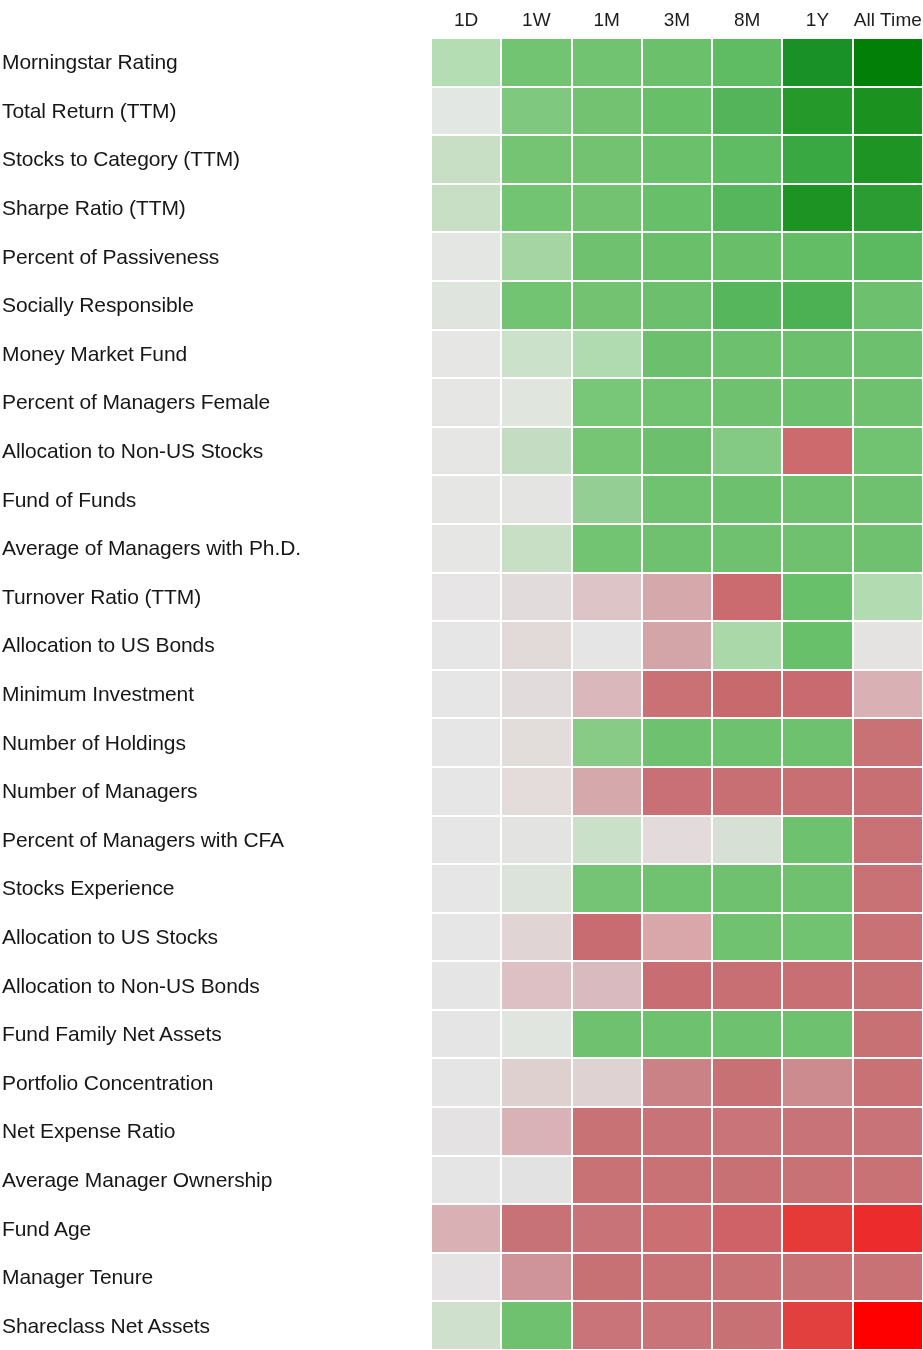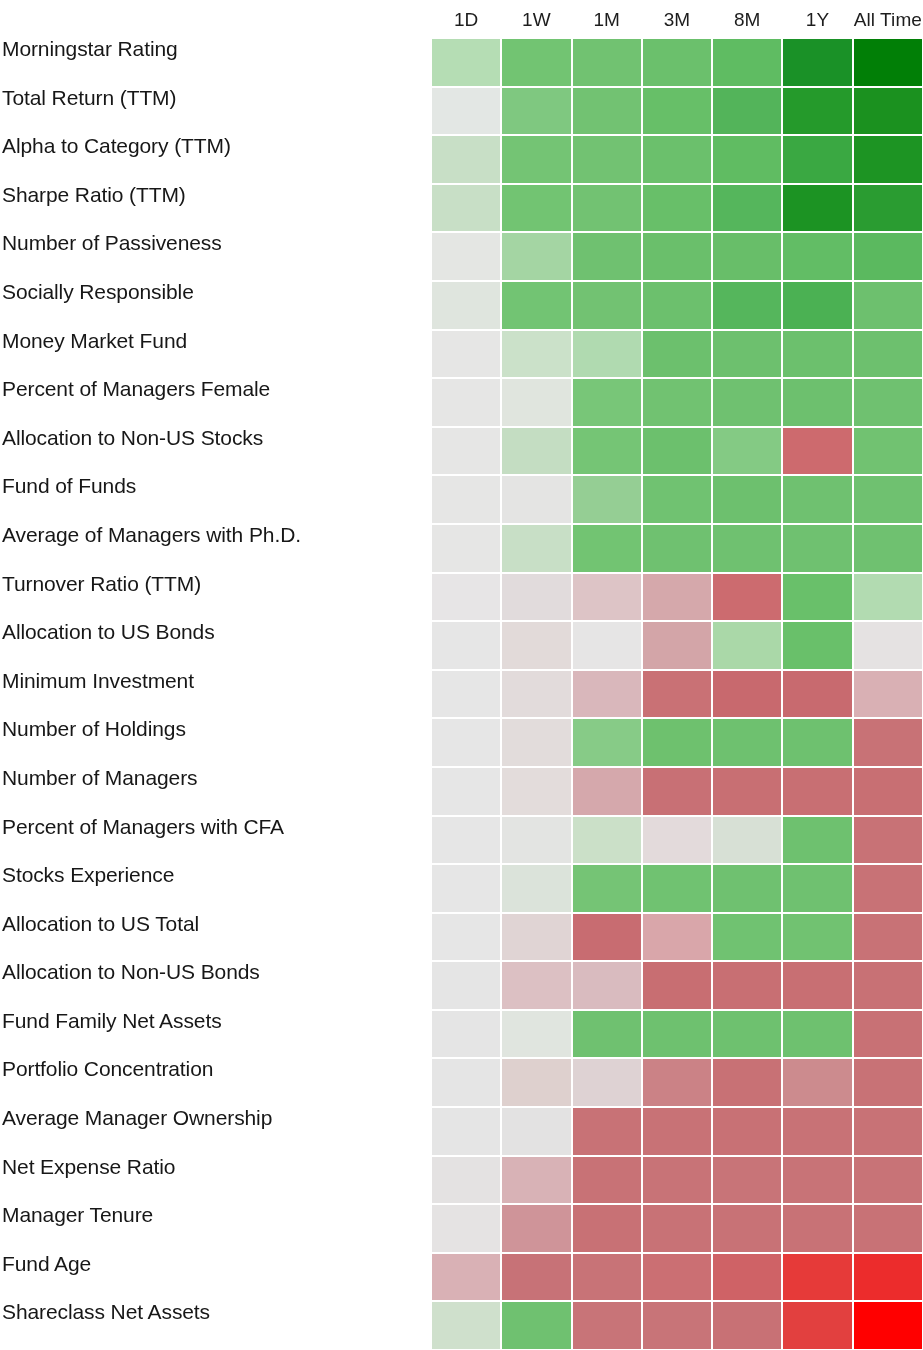--- a/index.html
+++ b/index.html
@@ -58,21 +58,21 @@
     flex: 1 1 0;
     display: flex;
     align-items: stretch;
     min-height: 0;
   }
 
   .row-label-cell {
     width: 431px;
     flex: 0 0 431px;
     display: flex;
-    align-items: flex-start;
+    align-items: center;
     padding-left: 2px;
     box-sizing: border-box;
   }
   .row-label-text {
     font-size: 21px;
     line-height: 1.05;
     color: #171717;
     white-space: nowrap;
     letter-spacing: -0.1px;
   }
@@ -126,21 +126,21 @@
           <div class="heat-cell" style="background-color: rgb(127, 200, 128);"></div>
           <div class="heat-cell" style="background-color: rgb(114, 194, 114);"></div>
           <div class="heat-cell" style="background-color: rgb(103, 191, 104);"></div>
           <div class="heat-cell" style="background-color: rgb(83, 180, 90);"></div>
           <div class="heat-cell" style="background-color: rgb(37, 154, 43);"></div>
           <div class="heat-cell" style="background-color: rgb(27, 145, 31);"></div>
         </div>
       </div>
       <div class="heat-row">
         <div class="row-label-cell">
-          <span class="row-label-text">Alpha to Category (TTM)</span>
+          <span class="row-label-text">Stocks to Category (TTM)</span>
         </div>
         <div class="row-cells">
           <div class="heat-cell" style="background-color: rgb(200, 223, 198);"></div>
           <div class="heat-cell" style="background-color: rgb(116, 196, 116);"></div>
           <div class="heat-cell" style="background-color: rgb(114, 194, 114);"></div>
           <div class="heat-cell" style="background-color: rgb(107, 192, 108);"></div>
           <div class="heat-cell" style="background-color: rgb(96, 188, 98);"></div>
           <div class="heat-cell" style="background-color: rgb(58, 168, 66);"></div>
           <div class="heat-cell" style="background-color: rgb(29, 148, 35);"></div>
         </div>
@@ -154,21 +154,21 @@
           <div class="heat-cell" style="background-color: rgb(114, 196, 114);"></div>
           <div class="heat-cell" style="background-color: rgb(114, 194, 114);"></div>
           <div class="heat-cell" style="background-color: rgb(104, 191, 105);"></div>
           <div class="heat-cell" style="background-color: rgb(85, 182, 92);"></div>
           <div class="heat-cell" style="background-color: rgb(28, 147, 35);"></div>
           <div class="heat-cell" style="background-color: rgb(42, 156, 49);"></div>
         </div>
       </div>
       <div class="heat-row">
         <div class="row-label-cell">
-          <span class="row-label-text">Number of Passiveness</span>
+          <span class="row-label-text">Percent of Passiveness</span>
         </div>
         <div class="row-cells">
           <div class="heat-cell" style="background-color: rgb(228, 230, 227);"></div>
           <div class="heat-cell" style="background-color: rgb(164, 213, 163);"></div>
           <div class="heat-cell" style="background-color: rgb(111, 193, 112);"></div>
           <div class="heat-cell" style="background-color: rgb(106, 191, 107);"></div>
           <div class="heat-cell" style="background-color: rgb(104, 190, 105);"></div>
           <div class="heat-cell" style="background-color: rgb(98, 189, 101);"></div>
           <div class="heat-cell" style="background-color: rgb(91, 185, 95);"></div>
         </div>
@@ -350,21 +350,21 @@
           <div class="heat-cell" style="background-color: rgb(219, 227, 218);"></div>
           <div class="heat-cell" style="background-color: rgb(117, 196, 117);"></div>
           <div class="heat-cell" style="background-color: rgb(112, 194, 113);"></div>
           <div class="heat-cell" style="background-color: rgb(111, 193, 112);"></div>
           <div class="heat-cell" style="background-color: rgb(111, 193, 112);"></div>
           <div class="heat-cell" style="background-color: rgb(200, 114, 118);"></div>
         </div>
       </div>
       <div class="heat-row">
         <div class="row-label-cell">
-          <span class="row-label-text">Allocation to US Total</span>
+          <span class="row-label-text">Allocation to US Stocks</span>
         </div>
         <div class="row-cells">
           <div class="heat-cell" style="background-color: rgb(230, 230, 230);"></div>
           <div class="heat-cell" style="background-color: rgb(224, 212, 212);"></div>
           <div class="heat-cell" style="background-color: rgb(200, 108, 113);"></div>
           <div class="heat-cell" style="background-color: rgb(217, 166, 170);"></div>
           <div class="heat-cell" style="background-color: rgb(112, 194, 113);"></div>
           <div class="heat-cell" style="background-color: rgb(113, 194, 113);"></div>
           <div class="heat-cell" style="background-color: rgb(200, 114, 118);"></div>
         </div>
@@ -406,76 +406,76 @@
           <div class="heat-cell" style="background-color: rgb(222, 208, 206);"></div>
           <div class="heat-cell" style="background-color: rgb(222, 210, 211);"></div>
           <div class="heat-cell" style="background-color: rgb(203, 130, 134);"></div>
           <div class="heat-cell" style="background-color: rgb(200, 113, 117);"></div>
           <div class="heat-cell" style="background-color: rgb(204, 139, 142);"></div>
           <div class="heat-cell" style="background-color: rgb(200, 114, 118);"></div>
         </div>
       </div>
       <div class="heat-row">
         <div class="row-label-cell">
-          <span class="row-label-text">Average Manager Ownership</span>
-        </div>
-        <div class="row-cells">
-          <div class="heat-cell" style="background-color: rgb(229, 229, 229);"></div>
-          <div class="heat-cell" style="background-color: rgb(227, 226, 226);"></div>
-          <div class="heat-cell" style="background-color: rgb(200, 114, 118);"></div>
-          <div class="heat-cell" style="background-color: rgb(200, 114, 118);"></div>
-          <div class="heat-cell" style="background-color: rgb(200, 113, 117);"></div>
-          <div class="heat-cell" style="background-color: rgb(200, 114, 118);"></div>
-          <div class="heat-cell" style="background-color: rgb(200, 114, 118);"></div>
-        </div>
-      </div>
-      <div class="heat-row">
-        <div class="row-label-cell">
           <span class="row-label-text">Net Expense Ratio</span>
         </div>
         <div class="row-cells">
           <div class="heat-cell" style="background-color: rgb(228, 226, 226);"></div>
           <div class="heat-cell" style="background-color: rgb(216, 178, 182);"></div>
           <div class="heat-cell" style="background-color: rgb(200, 114, 118);"></div>
           <div class="heat-cell" style="background-color: rgb(200, 115, 119);"></div>
           <div class="heat-cell" style="background-color: rgb(200, 116, 120);"></div>
           <div class="heat-cell" style="background-color: rgb(200, 115, 119);"></div>
           <div class="heat-cell" style="background-color: rgb(200, 115, 119);"></div>
         </div>
       </div>
       <div class="heat-row">
         <div class="row-label-cell">
-          <span class="row-label-text">Manager Tenure</span>
-        </div>
-        <div class="row-cells">
-          <div class="heat-cell" style="background-color: rgb(229, 227, 227);"></div>
-          <div class="heat-cell" style="background-color: rgb(207, 148, 153);"></div>
-          <div class="heat-cell" style="background-color: rgb(200, 113, 117);"></div>
-          <div class="heat-cell" style="background-color: rgb(200, 114, 118);"></div>
-          <div class="heat-cell" style="background-color: rgb(200, 114, 118);"></div>
+          <span class="row-label-text">Average Manager Ownership</span>
+        </div>
+        <div class="row-cells">
+          <div class="heat-cell" style="background-color: rgb(229, 229, 229);"></div>
+          <div class="heat-cell" style="background-color: rgb(227, 226, 226);"></div>
+          <div class="heat-cell" style="background-color: rgb(200, 114, 118);"></div>
+          <div class="heat-cell" style="background-color: rgb(200, 114, 118);"></div>
+          <div class="heat-cell" style="background-color: rgb(200, 113, 117);"></div>
           <div class="heat-cell" style="background-color: rgb(200, 114, 118);"></div>
           <div class="heat-cell" style="background-color: rgb(200, 114, 118);"></div>
         </div>
       </div>
       <div class="heat-row">
         <div class="row-label-cell">
           <span class="row-label-text">Fund Age</span>
         </div>
         <div class="row-cells">
           <div class="heat-cell" style="background-color: rgb(217, 177, 181);"></div>
           <div class="heat-cell" style="background-color: rgb(199, 114, 119);"></div>
           <div class="heat-cell" style="background-color: rgb(200, 115, 119);"></div>
           <div class="heat-cell" style="background-color: rgb(203, 111, 115);"></div>
           <div class="heat-cell" style="background-color: rgb(207, 98, 102);"></div>
           <div class="heat-cell" style="background-color: rgb(230, 58, 57);"></div>
           <div class="heat-cell" style="background-color: rgb(236, 44, 44);"></div>
         </div>
       </div>
       <div class="heat-row">
         <div class="row-label-cell">
+          <span class="row-label-text">Manager Tenure</span>
+        </div>
+        <div class="row-cells">
+          <div class="heat-cell" style="background-color: rgb(229, 227, 227);"></div>
+          <div class="heat-cell" style="background-color: rgb(207, 148, 153);"></div>
+          <div class="heat-cell" style="background-color: rgb(200, 113, 117);"></div>
+          <div class="heat-cell" style="background-color: rgb(200, 114, 118);"></div>
+          <div class="heat-cell" style="background-color: rgb(200, 114, 118);"></div>
+          <div class="heat-cell" style="background-color: rgb(200, 114, 118);"></div>
+          <div class="heat-cell" style="background-color: rgb(200, 114, 118);"></div>
+        </div>
+      </div>
+      <div class="heat-row">
+        <div class="row-label-cell">
           <span class="row-label-text">Shareclass Net Assets</span>
         </div>
         <div class="row-cells">
           <div class="heat-cell" style="background-color: rgb(207, 224, 204);"></div>
           <div class="heat-cell" style="background-color: rgb(111, 193, 112);"></div>
           <div class="heat-cell" style="background-color: rgb(200, 116, 120);"></div>
           <div class="heat-cell" style="background-color: rgb(200, 116, 120);"></div>
           <div class="heat-cell" style="background-color: rgb(200, 113, 117);"></div>
           <div class="heat-cell" style="background-color: rgb(226, 64, 63);"></div>
           <div class="heat-cell" style="background-color: rgb(255, 0, 0);"></div>

